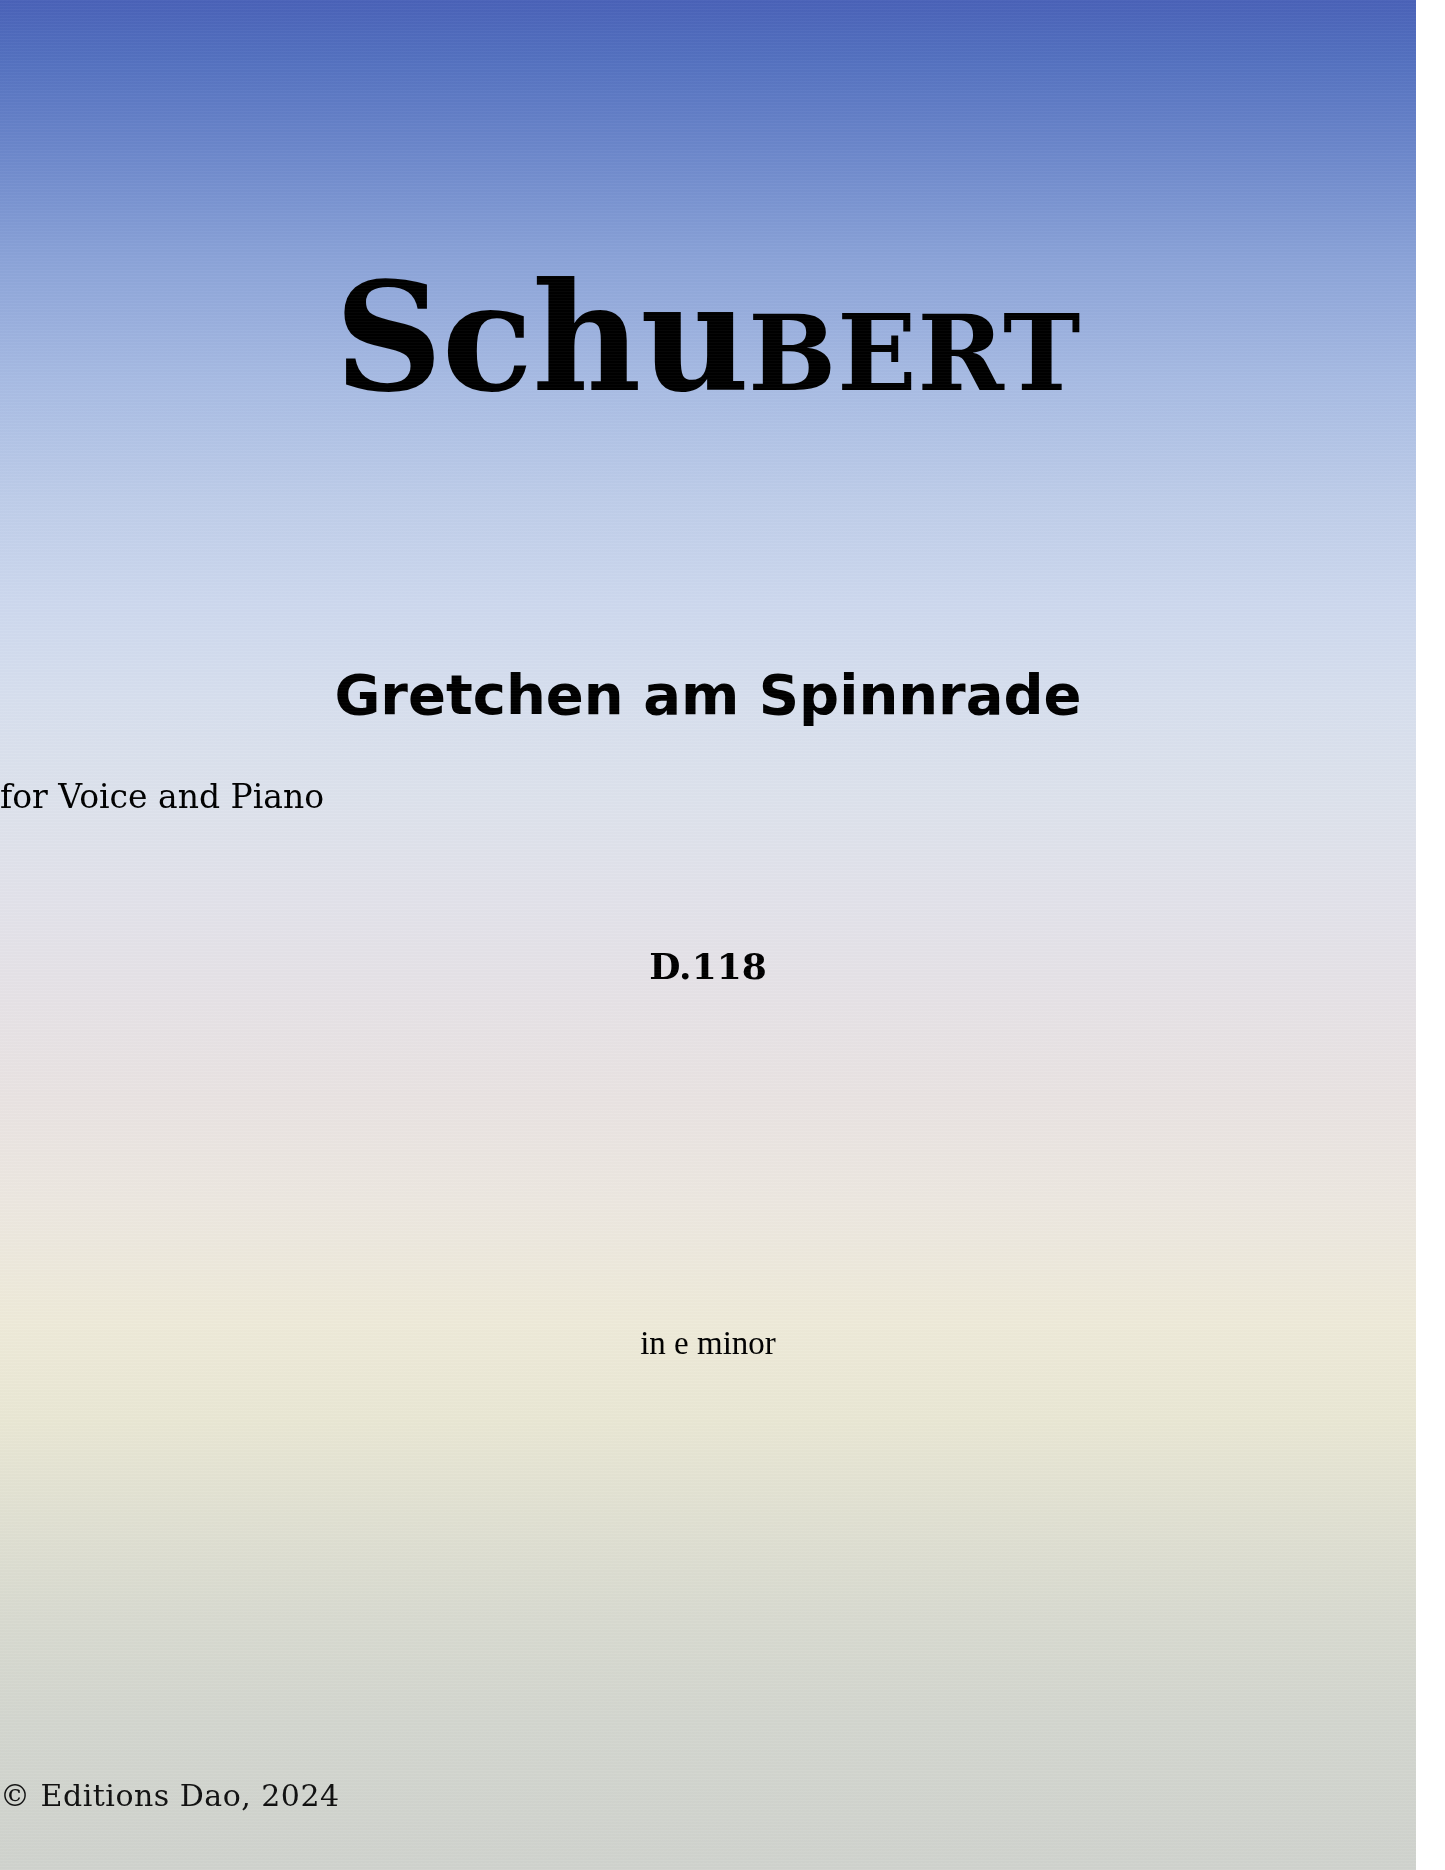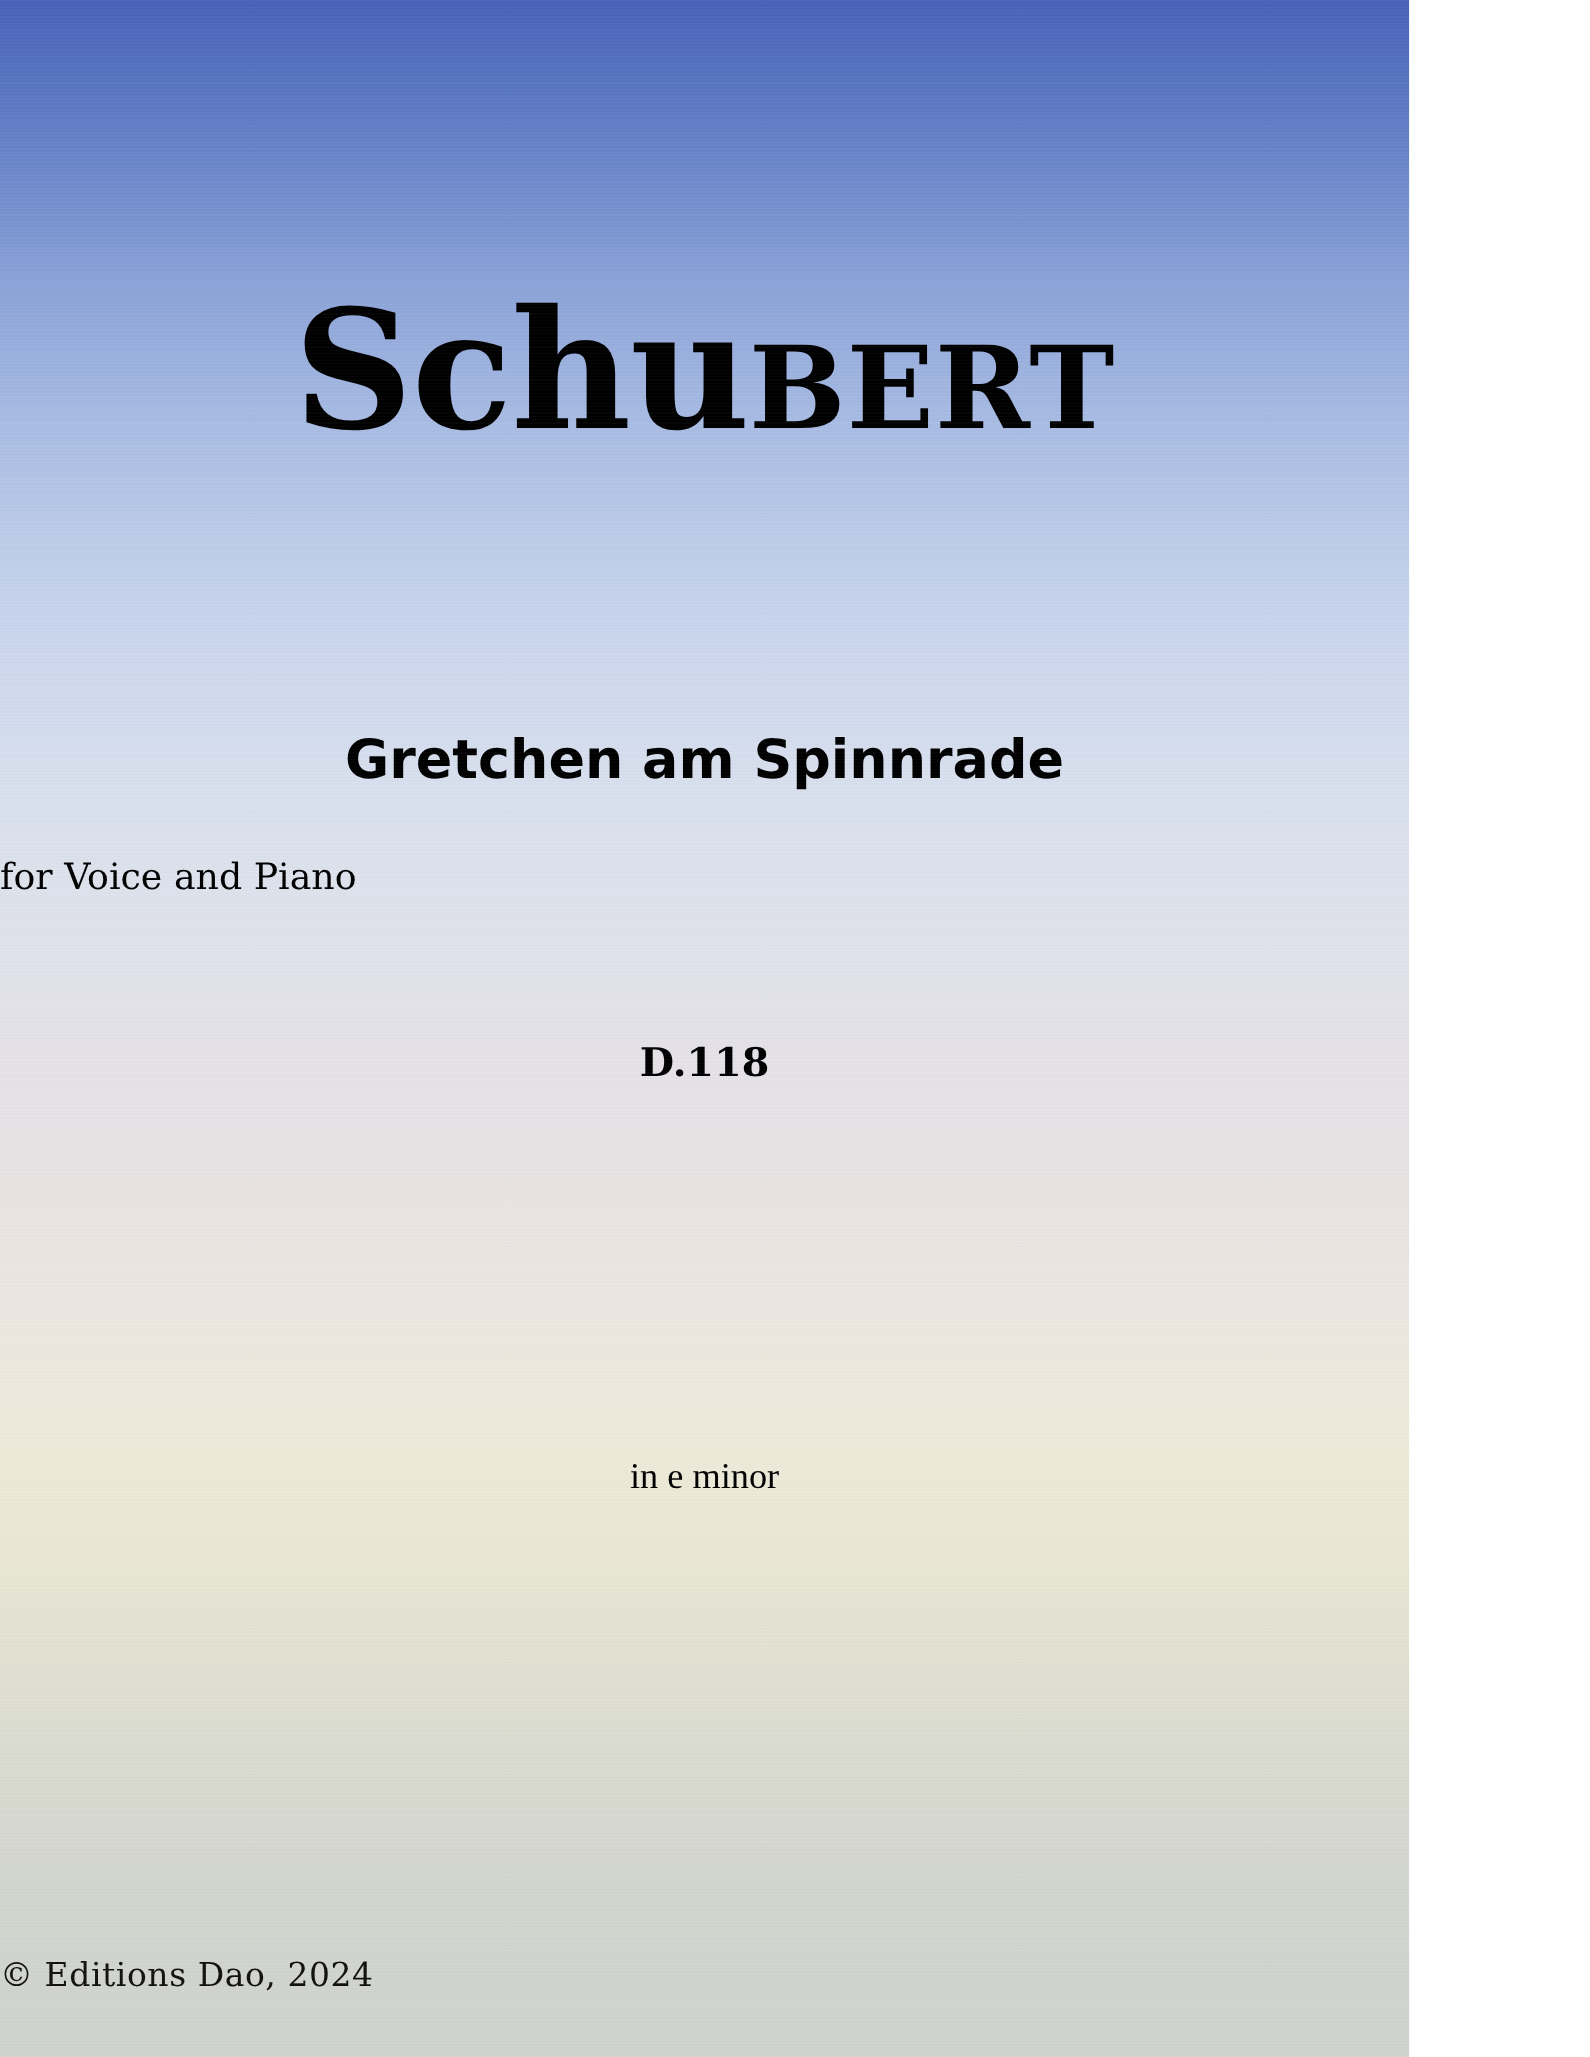--- a/index.html
+++ b/index.html
@@ -8,21 +8,21 @@
   }
   body {
     width: 1445px;
     height: 1870px;
     font-family: "Liberation Sans", sans-serif;
     overflow: hidden;
   }
 
   .page {
     position: relative;
-    width: 1281px;
+    width: 1416px;
     height: 1870px;
     box-sizing: border-box;
     
     background: linear-gradient(to bottom,
       #4a62b8 0px,
       #5370bf 55px,
       #6c87cb 150px,
       #8ba3d8 260px,
       #a7bbe3 380px,
       #becde9 500px,
@@ -79,21 +79,21 @@
   }
 
   .work-title {
     position: absolute;
     left: 0;
     right: 0;
     top: 662px;
     text-align: center;
     font-family: "DejaVu Sans", sans-serif;
     font-weight: bold;
-    font-size: 49px;
+    font-size: 56px;
     color: #000;
   }
 
   .instrumentation {
     position: absolute;
     left: 0;
     right: 0;
     top: 777px;
     font-family: "DejaVu Serif", serif;
     font-size: 33px;

